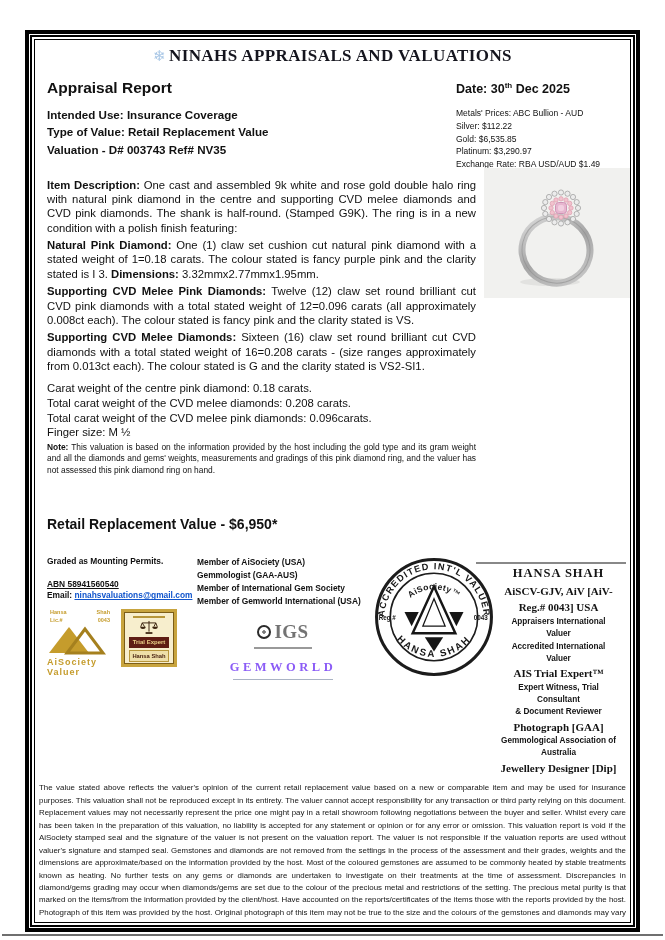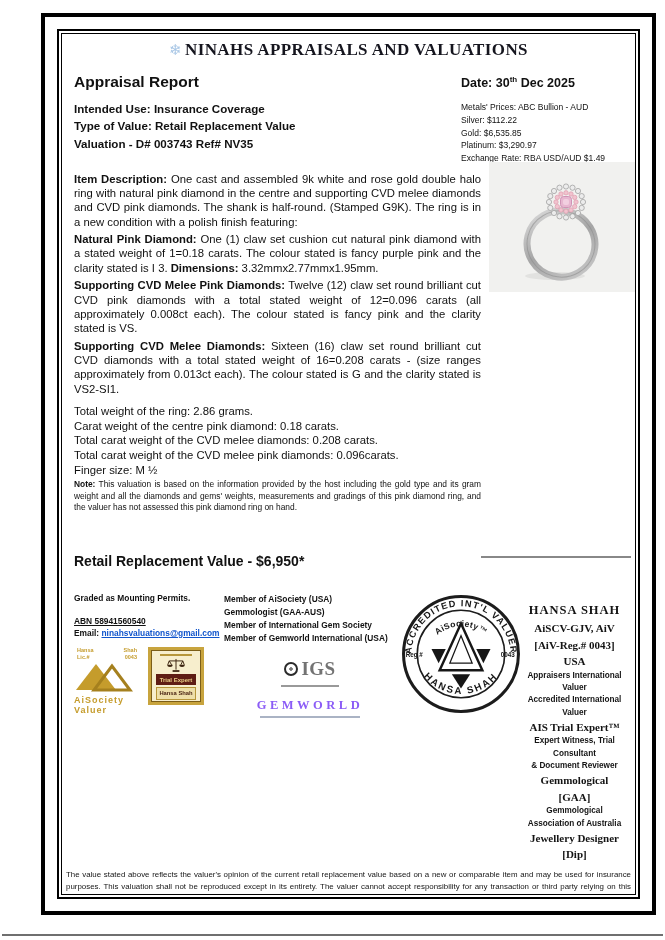--- a/index.html
+++ b/index.html
@@ -1,21 +1,21 @@
 <!DOCTYPE html>
 <html><head>
 <meta charset="utf-8">
 <style>
   html,body { margin:0; padding:0; }
   body {
     width:665px; height:940px; position:relative; overflow:hidden;
     background:#ffffff; font-family:"Liberation Sans", sans-serif; color:#111;
   }
-  .frame { position:absolute; left:25px; top:13px; width:615px; height:902px;
-    border:4px solid #000; box-sizing:border-box; padding:12px; background:#fff;margin-left:16px; }
+  .frame { position:absolute; left:25px; top:30px; width:615px; height:902px;
+    border:4px solid #000; box-sizing:border-box; padding:1px; background:#fff; }
   .frame-mid { border:2.5px solid #000; height:100%; box-sizing:border-box; padding:2px; }
   .frame-in { border:1px solid #000; height:100%; box-sizing:border-box; position:relative;
     padding:4px 12px; overflow:hidden; }
 
   .brand { text-align:center; font-family:"Liberation Serif", serif; font-weight:bold;
     font-size:17px; letter-spacing:.4px; margin-top:2px; color:#15151e; }
   .brand .flake { color:#a9c7e6; font-size:15px; margin-right:3px; font-weight:normal; }
 
   .titlerow { display:flex; justify-content:space-between; align-items:flex-start; margin-top:13px; }
   .apptitle { font-size:15.5px; font-weight:bold; }
@@ -114,21 +114,20 @@
     </div>
 
     <div class="desc">
       <p><span class="b">Item Description:</span><span> One cast and assembled 9k white and rose gold double halo ring with natural pink diamond in the centre and supporting CVD melee diamonds and CVD pink diamonds. The shank is half-round. (Stamped G9K). The ring is in a new condition with a polish finish featuring:</span></p>
       <p><span class="b">Natural Pink Diamond:</span><span> One (1) claw set cushion cut natural pink diamond with a stated weight of 1=0.18 carats. The colour stated is fancy purple pink and the clarity stated is I 3. </span><span class="b">Dimensions:</span><span> 3.32mmx2.77mmx1.95mm.</span></p>
       <p><span class="b">Supporting CVD Melee Pink Diamonds:</span><span> Twelve (12) claw set round brilliant cut CVD pink diamonds with a total stated weight of 12=0.096 carats (all approximately 0.008ct each). The colour stated is fancy pink and the clarity stated is VS.</span></p>
       <p><span class="b">Supporting CVD Melee Diamonds:</span><span> Sixteen (16) claw set round brilliant cut CVD diamonds with a total stated weight of 16=0.208 carats - (size ranges approximately from 0.013ct each). The colour stated is G and the clarity stated is VS2-SI1.</span></p>
     </div>
 
     <div class="totals">
-      <div>Total weight of the ring: 2.86 grams.</div>
       <div>Carat weight of the centre pink diamond: 0.18 carats.</div>
       <div>Total carat weight of the CVD melee diamonds: 0.208 carats.</div>
       <div>Total carat weight of the CVD melee pink diamonds: 0.096carats.</div>
       <div>Finger size: M ½</div>
     </div>
 
     <div class="note"><span class="b">Note:</span><span> This valuation is based on the information provided by the host including the gold type and its gram weight and all the diamonds and gems' weights, measurements and gradings of this pink diamond ring, and the valuer has not assessed this pink diamond ring on hand.</span></div>
 
     <div class="value">Retail Replacement Value - $6,950*</div>
 
@@ -277,21 +276,21 @@
       </div>
 
       <div class="c4">
         <div class="v-name">HANSA SHAH</div>
         <div class="v-serif">AiSCV-GJV, AiV [AiV-Reg.# 0043] USA</div>
         <div class="v-sans">Appraisers International Valuer</div>
         <div class="v-sans">Accredited International Valuer</div>
         <div class="v-serif">AIS Trial Expert™</div>
         <div class="v-sans">Expert Witness, Trial Consultant</div>
         <div class="v-sans">&amp; Document Reviewer</div>
-        <div class="v-serif">Gemmological [GAA]</div>
+        <div class="v-serif">Photograph [GAA]</div>
         <div class="v-sans">Gemmological Association of Australia</div>
         <div class="v-serif">Jewellery Designer [Dip]</div>
       </div>
 
     </div>
 
     <div class="legal">The value stated above reflects the valuer's opinion of the current retail replacement value based on a new or comparable item and may be used for insurance purposes. This valuation shall not be reproduced except in its entirety. The valuer cannot accept responsibility for any transaction or third party relying on this document. Replacement values may not necessarily represent the price one might pay in a retail showroom following negotiations between the buyer and seller. Whilst every care has been taken in the preparation of this valuation, no liability is accepted for any statement or opinion or for any error or omission. This valuation report is void if the AiSociety stamped seal and the signature of the valuer is not present on the valuation report. The valuer is not responsible if the valuation reports are used without valuer's signature and stamped seal. Gemstones and diamonds are not removed from the settings in the process of the assessment and their grades, weights and the dimensions are approximate/based on the information provided by the host. Most of the coloured gemstones are assumed to be commonly heated by stable treatments known as heating. No further tests on any gems or diamonds are undertaken to investigate on their treatments at the time of assessment. Discrepancies in diamond/gems grading may occur when diamonds/gems are set due to the colour of the precious metal and restrictions of the setting. The precious metal purity is that marked on the items/from the information provided by the client/host. Have accounted on the reports/certificates of the items those with the reports provided by the host. Photograph of this item was provided by the host. Original photograph of this item may not be true to the size and the colours of the gemstones and diamonds may vary due to limitation of the photographic reproduction. The value stated in this report is the professional opinion of the valuer substantiated by research as per the market value of it's comparable at the date shown above and by careful examination of the item within limitations imposed by the settings using appropriate gemmological testing methods as well as considering relevant information provided by the host. The values and descriptions stated are opinions. The exchange rates and the metals' prices are of the same date as the valuation report. Valuation prices may change due to the fluctuations in the market conditions. The jewellery items are graded as Mounting Permits. This valuation is intended to be performed in accordance with the AiCode of Ethical Conduct and Standards of Practice™ of the Appraisers International Society (AiSociety).</div>
 
   </div>
  </div>

